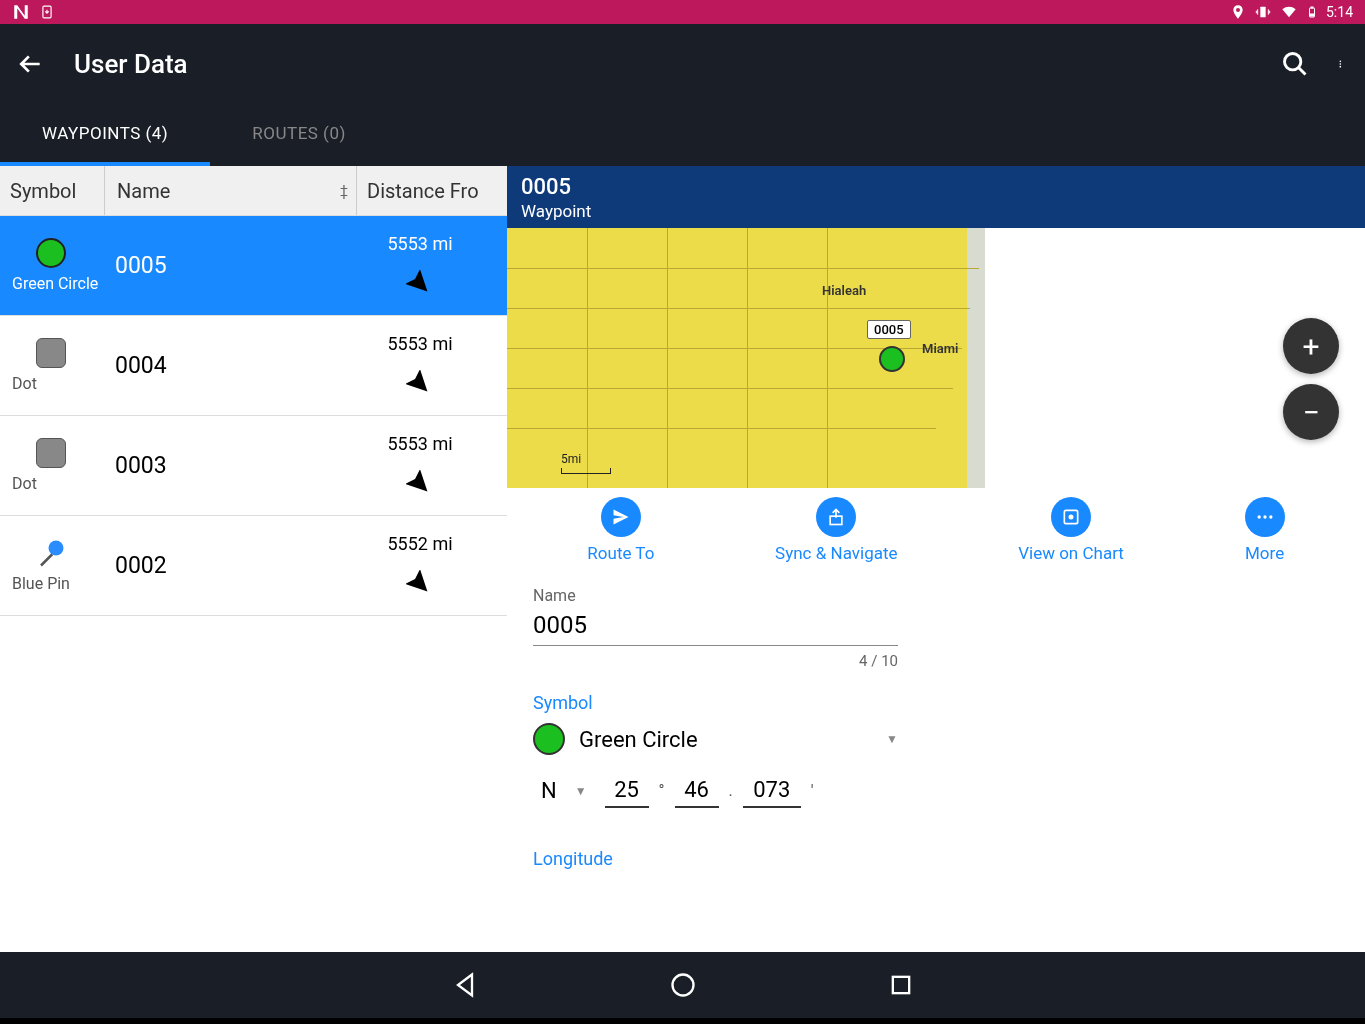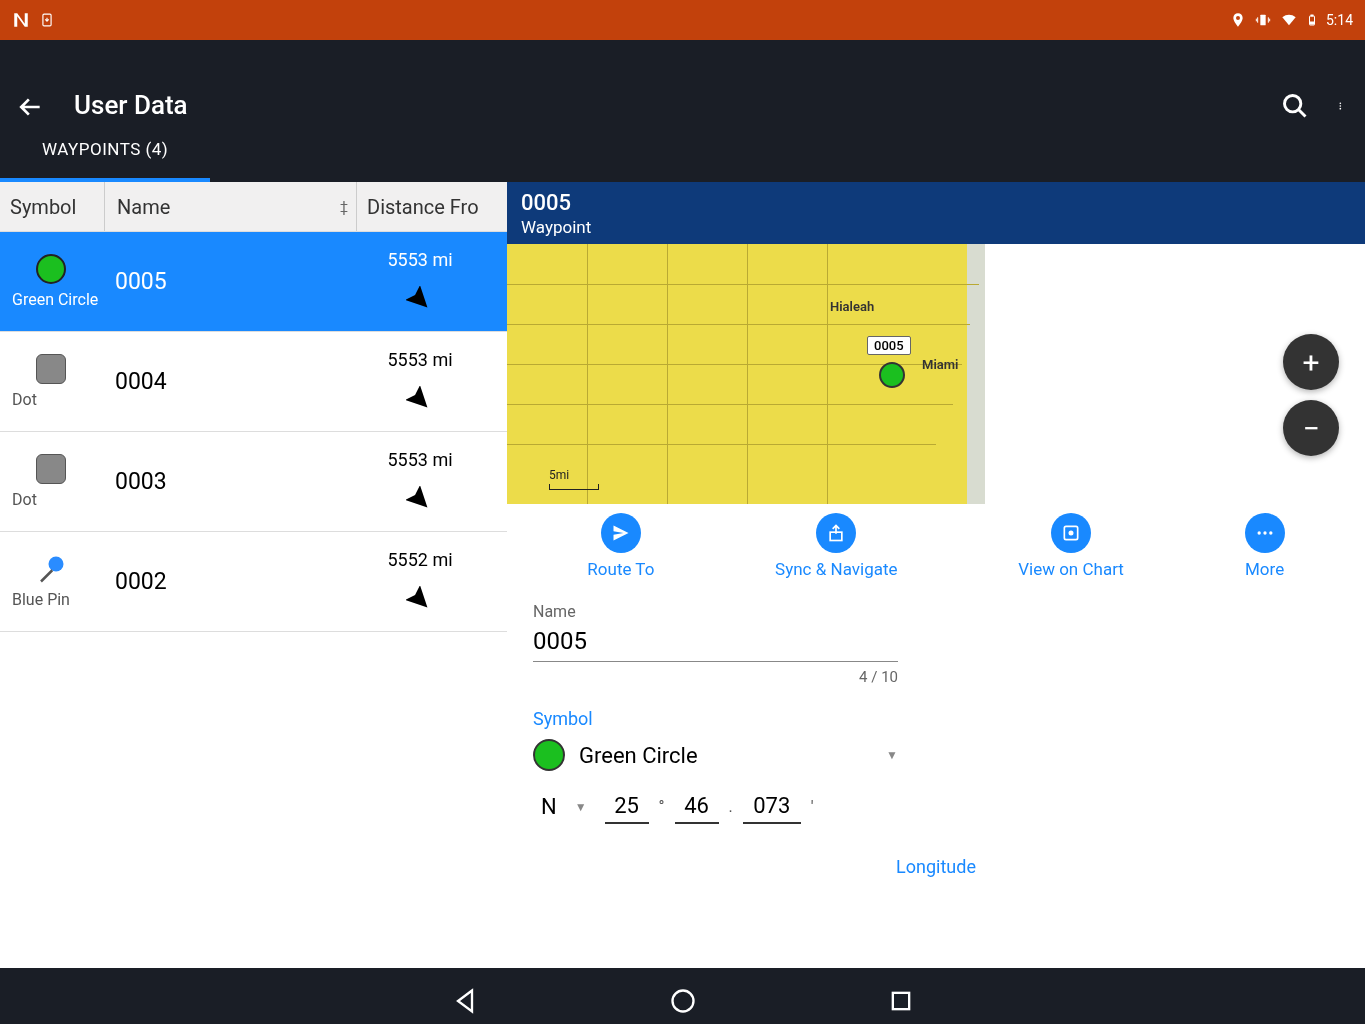--- a/index.html
+++ b/index.html
@@ -1,22 +1,22 @@
 <!DOCTYPE html>
 <html><head>
 <meta charset="utf-8">
 <style>
 * { margin: 0; padding: 0; box-sizing: border-box; font-family: Roboto, Arial, sans-serif; }
 body { width: 1365px; height: 1024px; background: #000; overflow: hidden; }
 
-.status-bar { height: 40px; background: #c2410c; display: flex; align-items: center; padding: 0 12px; color: #fff; font-size: 14px; }
+.status-bar { height: 24px; background: #be185d; display: flex; align-items: center; padding: 0 12px; color: #fff; font-size: 14px; }
 .status-left { display: flex; gap: 10px; align-items: center; }
 .status-right { margin-left: auto; display: flex; gap: 8px; align-items: center; }
 
-.app-bar { height: 80px; background: #1a1e26; display: flex; align-items: flex-end; padding: 0 18px; color: #fff; }
+.app-bar { height: 80px; background: #1a1e26; display: flex; align-items: center; padding: 0 18px; color: #fff; }
 .back-arrow { width: 26px; height: 26px; margin-right: 30px; cursor: pointer; }
 .app-title { font-size: 26px; font-weight: 500; }
 .app-bar-right { margin-left: auto; display: flex; gap: 30px; align-items: center; }
 .icon-btn { width: 28px; height: 28px; cursor: pointer; }
 
 .tabs { height: 62px; background: #1a1e26; display: flex; align-items: center; color: #fff; }
 .tab { padding: 0 42px; height: 100%; display: flex; align-items: center; font-size: 17px; letter-spacing: 0.5px; border-bottom: 4px solid transparent; cursor: pointer; color: #888; }
 .tab.active { color: #fff; border-bottom-color: #1989ff; }
 
 .content { display: flex; height: 723px; }
@@ -46,21 +46,21 @@
 
 .map-area { height: 260px; position: relative; overflow: hidden; }
 .map-bg { position: absolute; inset: 0; }
 .map-land { position: absolute; left: 0; top: 0; width: 55%; height: 100%; background: #ecdc4a; }
 .map-water { position: absolute; right: 0; top: 0; width: 45%; height: 100%; background: #fff; }
 .coast { position: absolute; left: 48%; top: 0; width: 14%; height: 100%; background: linear-gradient(90deg, #ecdc4a 0%, #ecdc4a 40%, #d8dcd0 40%, #d8dcd0 55%, #fff 55%); clip-path: polygon(0 0, 100% 0, 80% 30%, 90% 60%, 70% 100%, 0 100%); }
 .road { position: absolute; background: #b9a933; }
 .city-label { position: absolute; font-size: 13px; font-weight: 600; color: #333; }
 .wp-label { position: absolute; background: #fff; border: 1px solid #666; padding: 1px 6px; font-size: 13px; font-weight: 500; border-radius: 2px; }
 .wp-marker { position: absolute; width: 26px; height: 26px; border-radius: 50%; background: #1bbf1f; border: 2px solid #333; }
-.scale-bar { position: absolute; left: 42px; bottom: 14px; font-size: 12px; color: #222; }
+.scale-bar { position: absolute; left: 54px; bottom: 14px; font-size: 12px; color: #222; }
 .scale-bar .bar { width: 50px; height: 6px; border: 1px solid #222; border-top: none; margin-top: 2px; }
 .zoom-controls { position: absolute; right: 26px; top: 90px; display: flex; flex-direction: column; gap: 10px; }
 .zoom-btn { width: 56px; height: 56px; border-radius: 50%; background: #333; color: #fff; display: flex; align-items: center; justify-content: center; font-size: 30px; cursor: pointer; box-shadow: 0 2px 6px rgba(0,0,0,.3); }
 
 .action-row { height: 84px; display: flex; justify-content: space-around; align-items: center; padding: 8px 20px; }
 .action-item { display: flex; flex-direction: column; align-items: center; gap: 6px; cursor: pointer; }
 .action-circle { width: 40px; height: 40px; border-radius: 50%; background: #1989ff; display: flex; align-items: center; justify-content: center; color: #fff; }
 .action-label { font-size: 17px; color: #1989ff; }
 
 .form-area { padding: 8px 26px; }
@@ -129,20 +129,21 @@
     <svg class="icon-btn" viewBox="0 0 24 24" fill="#fff" style="width:8px">
         <circle cx="4" cy="4" r="2.5"></circle>
         <circle cx="4" cy="12" r="2.5"></circle>
         <circle cx="4" cy="20" r="2.5"></circle>
       </svg>
   </div>
 </div>
 
 <div class="tabs">
   <div class="tab active">WAYPOINTS (4)</div>
+  <div class="tab">ROUTES (0)</div>
 </div>
 
 <div class="content">
 
   <div class="left-panel">
     <div class="table-header">
       <div class="th th-symbol">Symbol</div>
       <div class="th th-name">Name</div>
       <div class="th th-dist">Distance Fro</div>
     </div>
@@ -221,21 +222,21 @@
         <div class="road" style="left:0;top:40px;width:55%;height:1px;"></div>
         <div class="road" style="left:0;top:80px;width:54%;height:1px;"></div>
         <div class="road" style="left:0;top:120px;width:53%;height:1px;"></div>
         <div class="road" style="left:0;top:160px;width:52%;height:1px;"></div>
         <div class="road" style="left:0;top:200px;width:50%;height:1px;"></div>
         <div class="road" style="left:80px;top:0;width:1px;height:100%;"></div>
         <div class="road" style="left:160px;top:0;width:1px;height:100%;"></div>
         <div class="road" style="left:240px;top:0;width:1px;height:100%;"></div>
         <div class="road" style="left:320px;top:0;width:1px;height:100%;"></div>
       </div>
-      <div class="city-label" style="left:323px;top:55px;">Hialeah</div>
+      <div class="city-label" style="left:315px;top:55px;">Hialeah</div>
       <div class="city-label" style="left:415px;top:113px;">Miami</div>
       <div class="wp-label" style="left:360px;top:92px;">0005</div>
       <div class="wp-marker" style="left:372px;top:118px;"></div>
       <div class="scale-bar"><span>5mi</span><div class="bar"></div></div>
       <div class="zoom-controls">
         <div class="zoom-btn">+</div>
         <div class="zoom-btn">−</div>
       </div>
     </div>
 
@@ -296,21 +297,21 @@
           <span class="hemi-caret">▼</span>
         </div>
         <input class="coord-input" value="25" style="">
         <span class="deg-sym">°</span>
         <input class="coord-input" value="46" style="">
         <span class="deg-sym">.</span>
         <input class="coord-input wide" value="073" style="">
         <span class="deg-sym">'</span>
       </div>
 
-      <div class="field-label blue" style="margin-top:32px;text-align:center;">Longitude</div>
+      <div class="field-label blue" style="margin-top:40px;">Longitude</div>
     </div>
   </div>
 </div>
 
 <div class="bottom-gap"></div>
 
 <div class="nav-bar">
   <svg class="nav-icon" viewBox="0 0 24 24" fill="none" stroke="#fff" stroke-width="2">
       <path d="M18 3L6 12l12 9V3z"></path>
     </svg>

